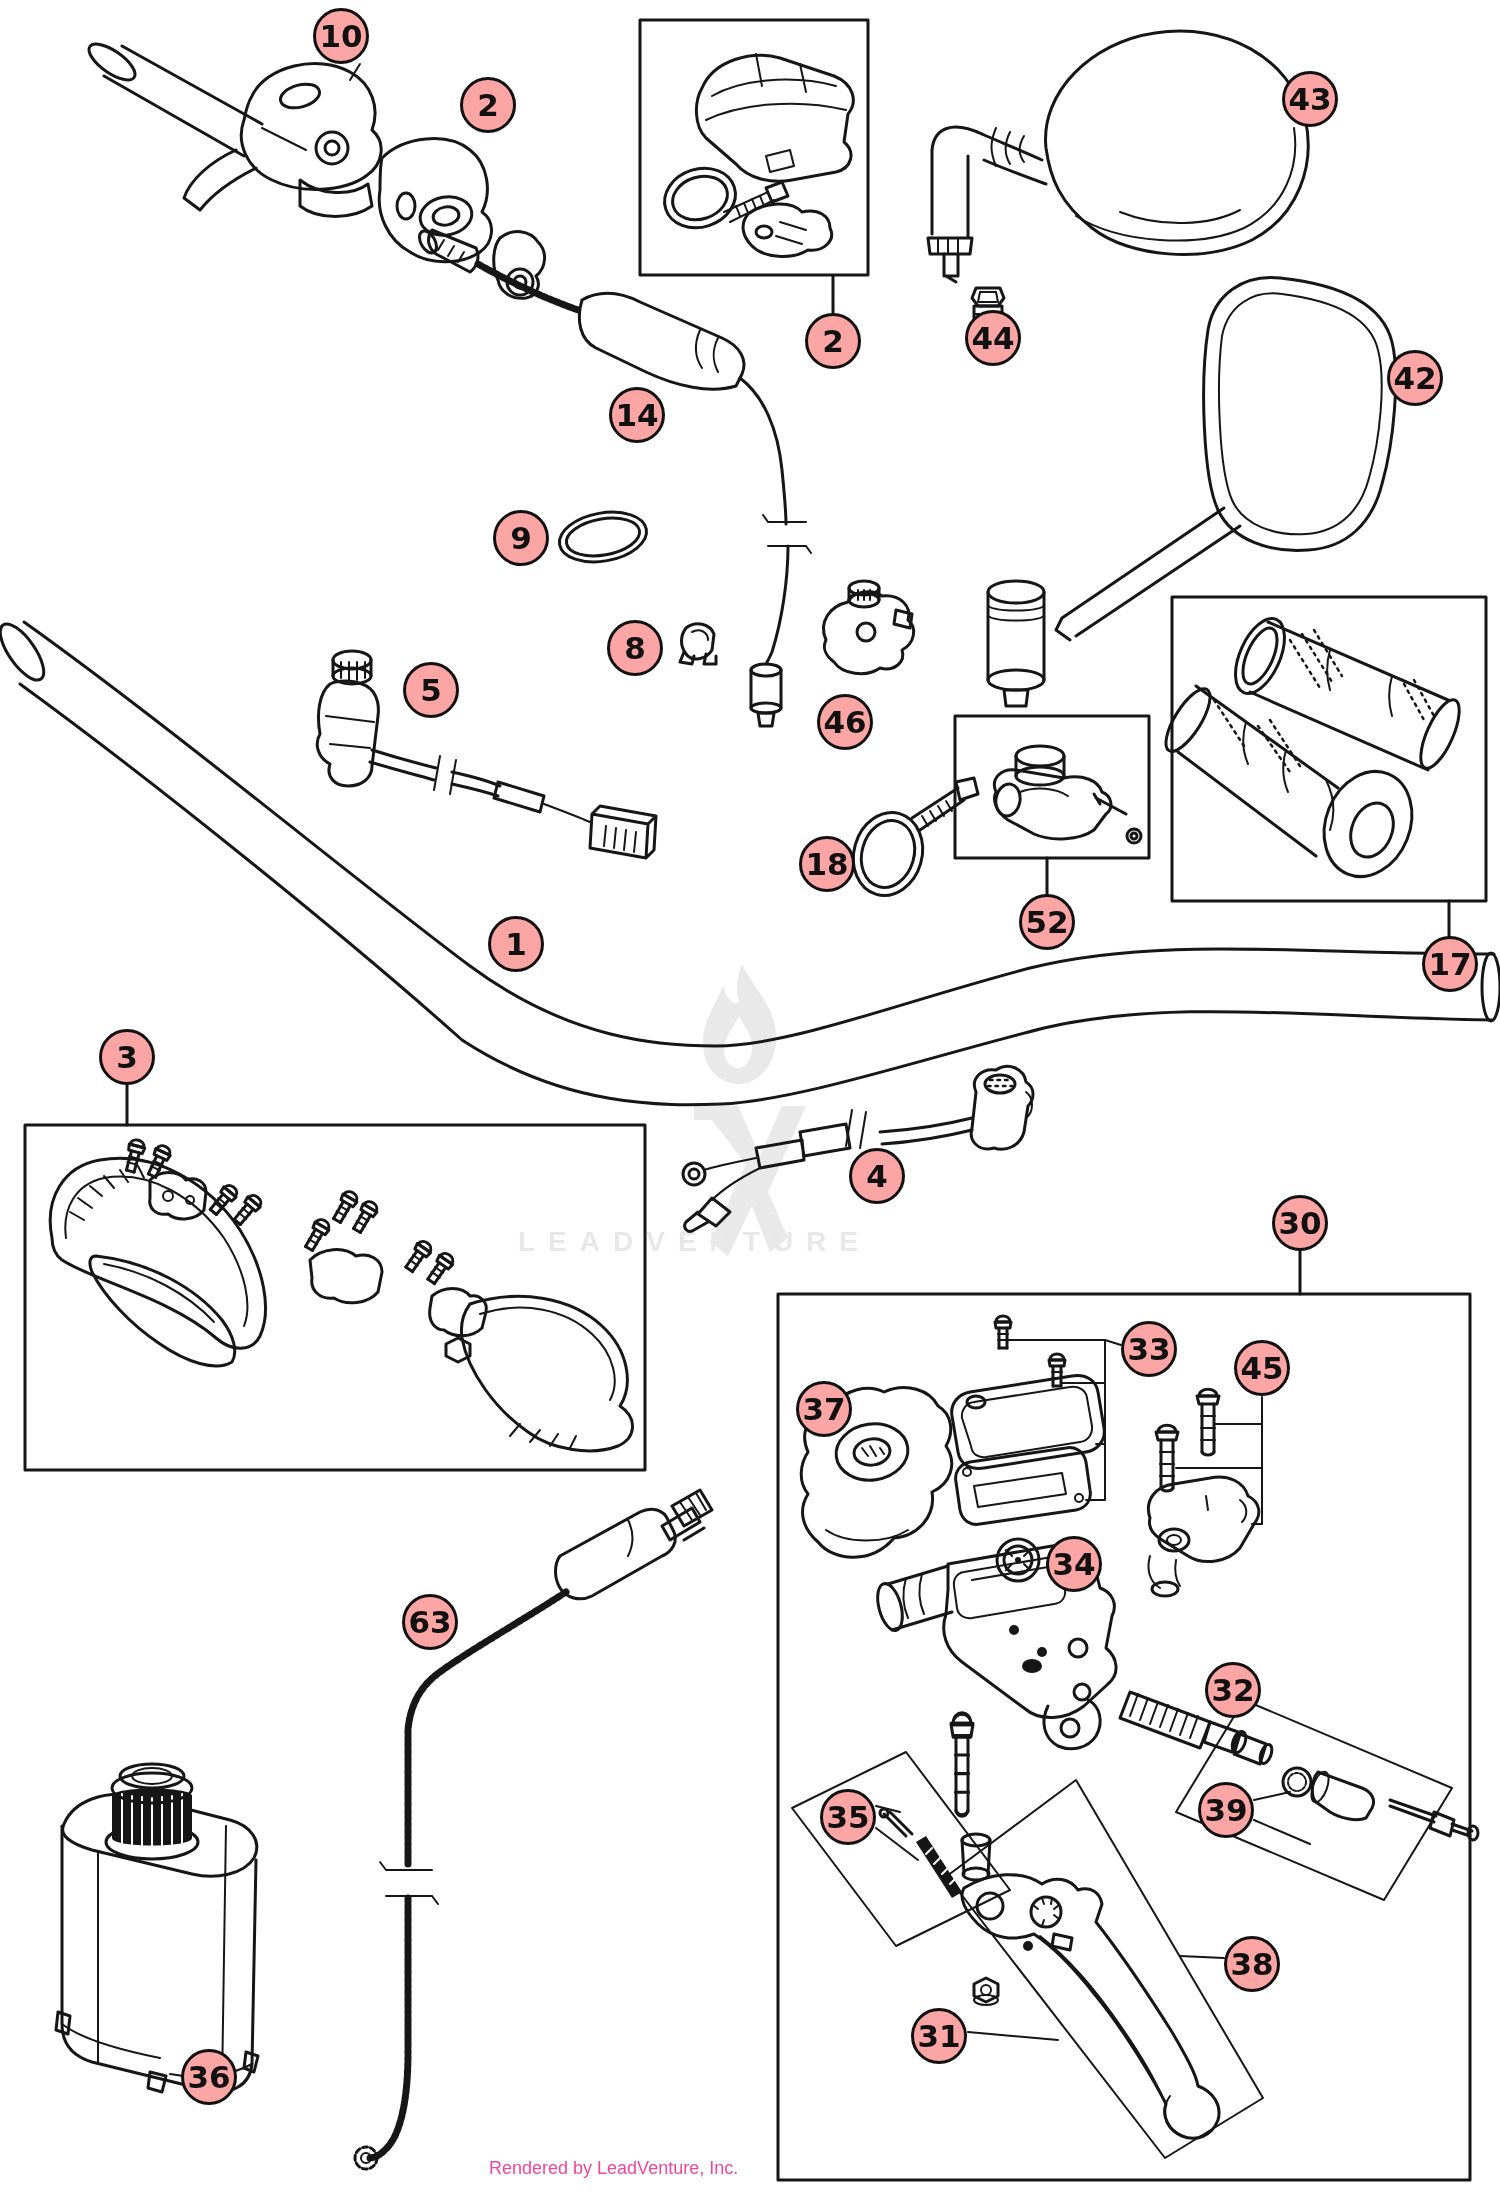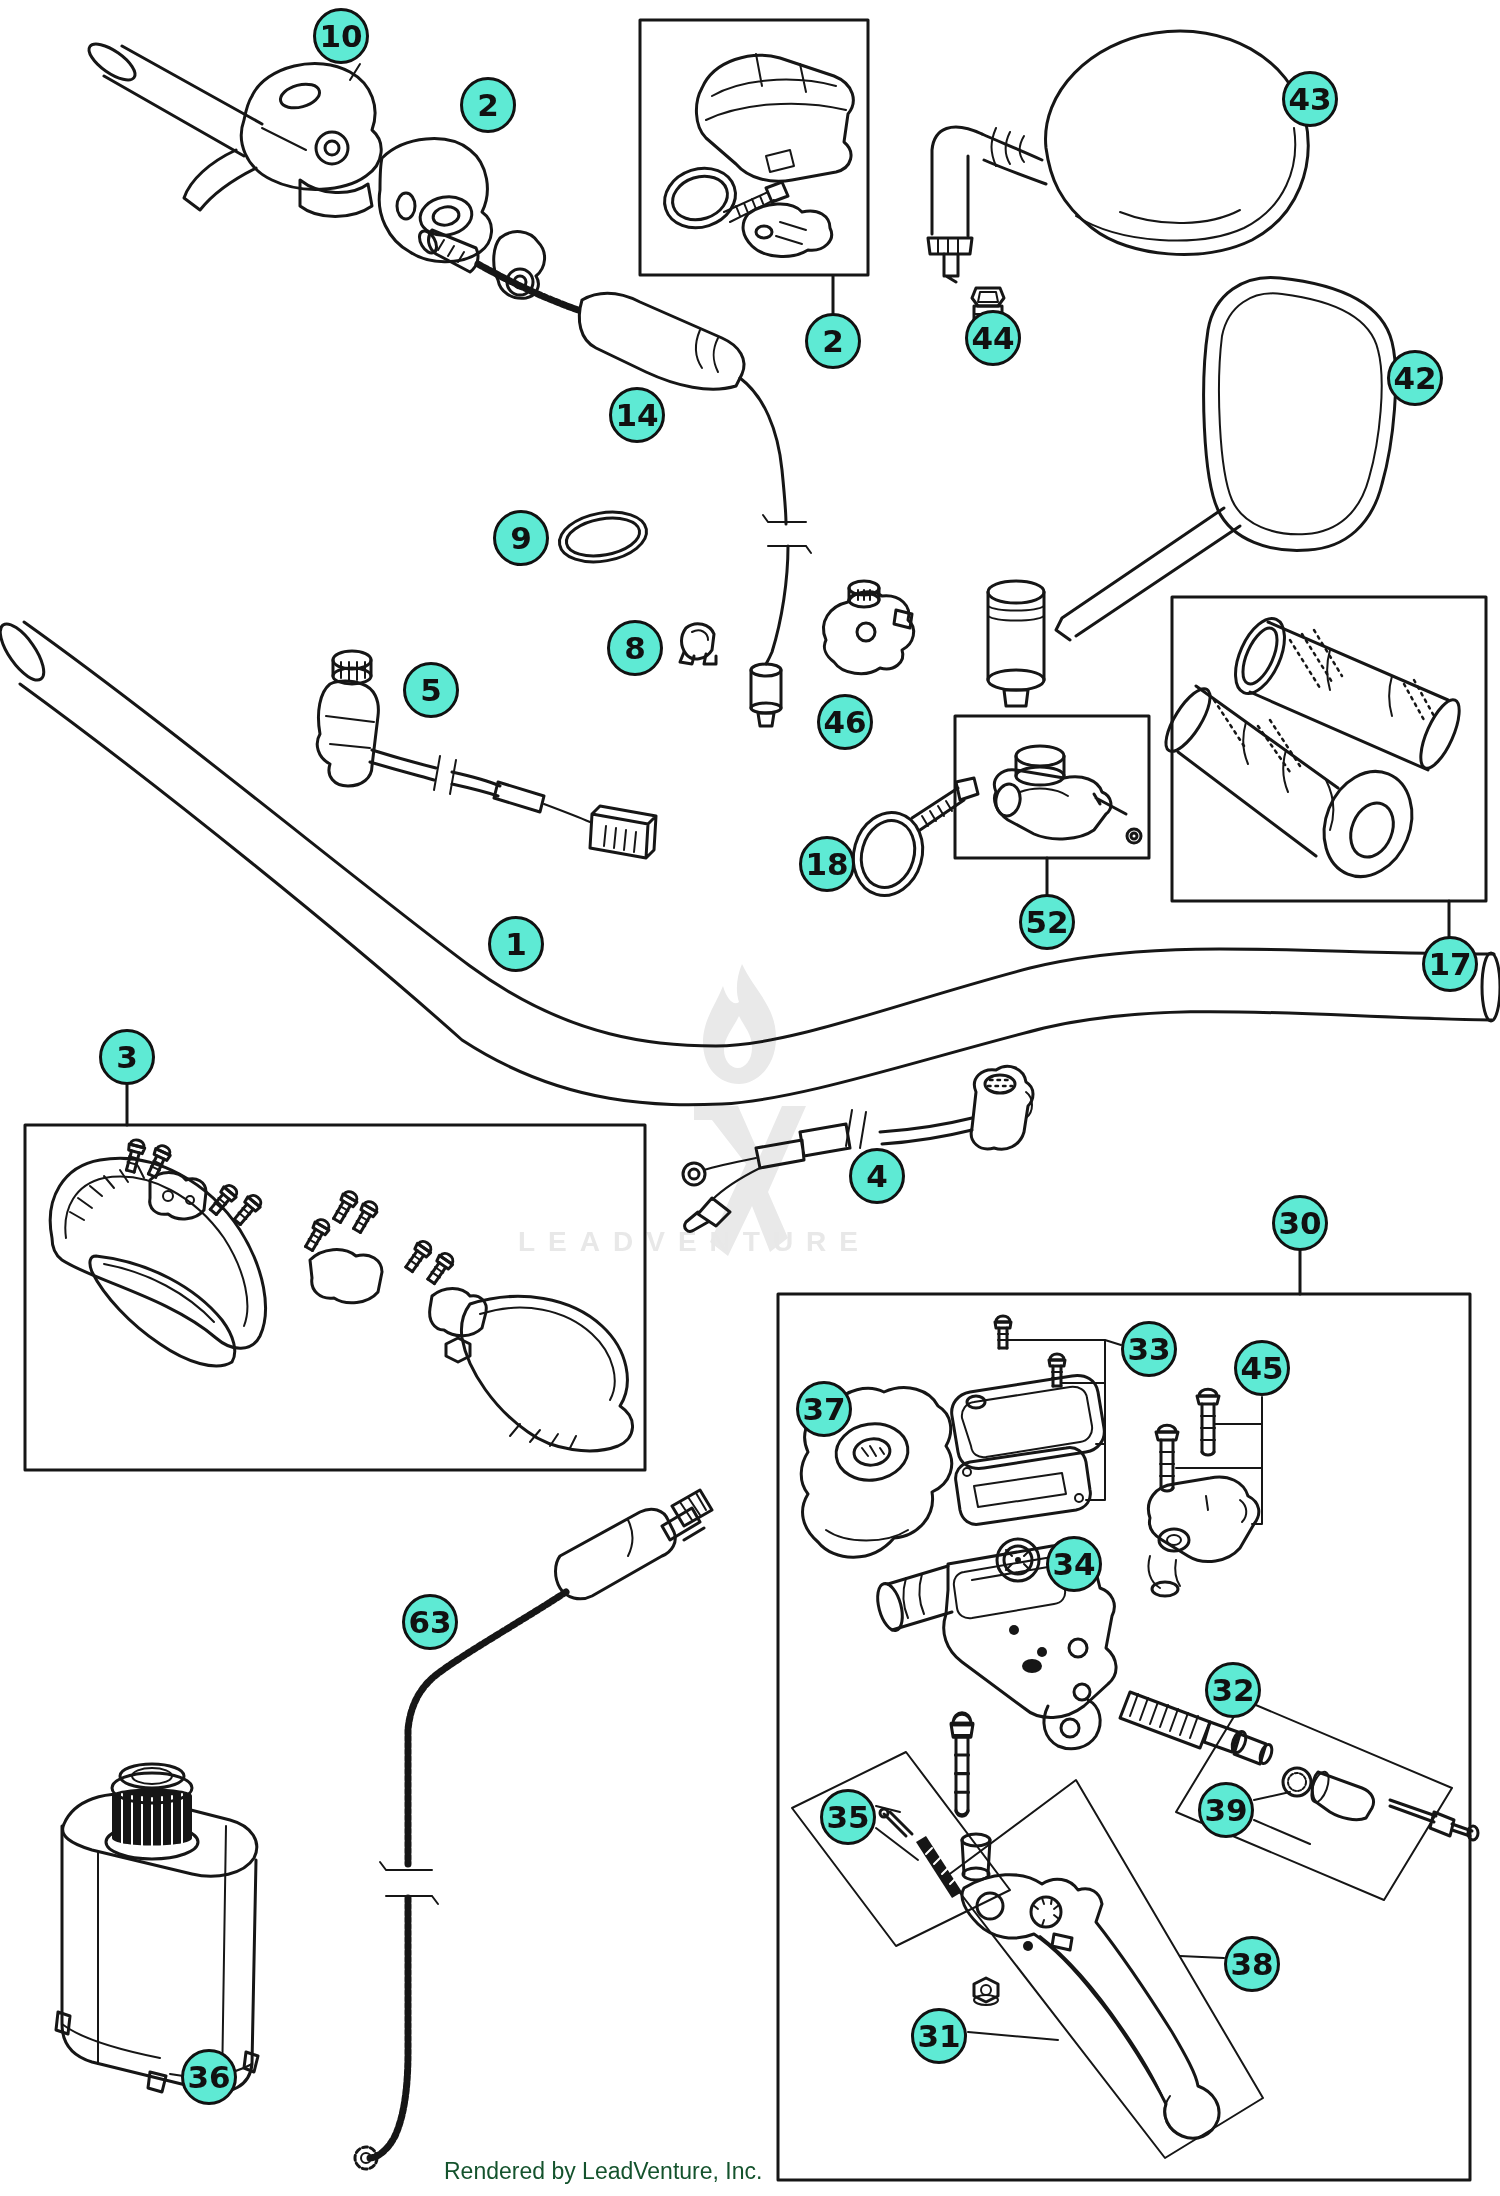--- a/index.html
+++ b/index.html
@@ -13,24 +13,24 @@
      fill:none;stroke:#161616;stroke-width:3;stroke-linecap:round;stroke-linejoin:round;}
   #art .fb{fill:#161616;stroke:none;}
   #art .t2{stroke-width:2;}
   #art .braid{stroke-width:7;stroke-dasharray:4 2.6;}
   #art .dots{stroke-width:2.5;stroke-dasharray:2.5 5;}
   #art .wtick{stroke:#fff;stroke-width:2;}
   #wm-logo .wm{fill:#e9e9e9;stroke:none;}
   #wm-logo .wmw{fill:#fff;stroke:none;}
   #callout-layer{position:absolute;left:0;top:0;width:100%;height:100%;z-index:2;}
   .callout{position:absolute;width:56px;height:56px;transform:translate(-50%,-50%);
-           border:3.5px solid #111;border-radius:50%;background:#5eead4;box-sizing:border-box;
+           border:3.5px solid #111;border-radius:50%;background:#fca5a5;box-sizing:border-box;
            display:flex;align-items:center;justify-content:center;
            font:700 31px "DejaVu Sans",sans-serif;color:#111;}
-  .caption{position:absolute;left:444px;top:2158px;font-size:23px;color:#14532d;z-index:3;}
+  .caption{position:absolute;left:489px;top:2158px;font-size:18px;color:#ec4899;z-index:3;}
 </style>
 </head>
 <body>
 
 <div id="stage">
 
   <svg id="wm-logo" width="1500" height="2196" viewBox="0 0 1500 2196">
     <path class="wm" d="M742,964 C754,990 776,1006 776,1038 C776,1066 757,1084 739,1084 C719,1084 703,1068 703,1042 C703,1020 716,1004 723,986 C727,1000 734,1006 739,1002 C735,990 737,976 742,964 Z"></path>
     <path class="wmw" d="M739,1016 C745,1028 752,1034 752,1048 C752,1060 745,1068 738,1068 C730,1068 724,1060 724,1050 C724,1038 732,1030 739,1016 Z"></path>
     <path class="wm" d="M694,1106 L738,1106 L760,1156 L782,1106 L806,1106 L768,1192 L788,1238 L770,1252 L752,1206 L728,1256 L710,1242 L746,1164 L712,1120 L694,1120 Z"></path>

